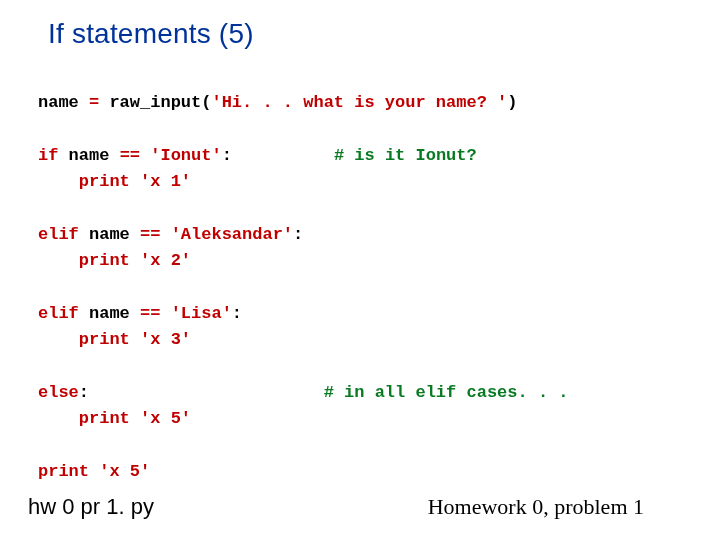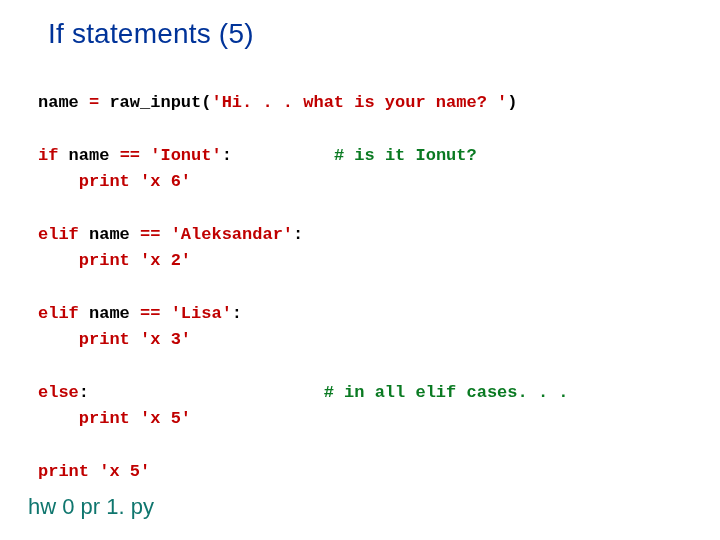--- a/index.html
+++ b/index.html
@@ -39,49 +39,50 @@
     white-space: pre;
   }
   .hl { color: #c00000; }
   .cm { color: #0a7a22; }
   .filename {
     position: absolute;
     bottom: 20px;
     left: 28px;
     font-family: Tahoma, Verdana, sans-serif;
     font-size: 22px;
-    color: #0f766e;
+    color: #000000;
   }
   .footer-right {
     position: absolute;
     bottom: 20px;
     right: 32px;
     font-family: "Times New Roman", Times, serif;
     font-size: 22px;
     color: #000000;
   }
 </style>
 </head>
 <body>
 
 <div class="slide">
 
   <div class="title">If statements (5)</div>
 
   <div class="code-block"><span>name </span><span class="hl">=</span><span> raw_input(</span><span class="hl">'Hi. . . what is your name? '</span><span>)</span>
 <span></span>
 <span class="hl">if</span><span> name </span><span class="hl">==</span><span> </span><span class="hl">'Ionut'</span><span>:          </span><span class="cm"># is it Ionut?</span>
-<span>    </span><span class="hl">print</span><span> </span><span class="hl">'x 6'</span>
+<span>    </span><span class="hl">print</span><span> </span><span class="hl">'x 1'</span>
 <span></span>
 <span class="hl">elif</span><span> name </span><span class="hl">==</span><span> </span><span class="hl">'Aleksandar'</span><span>:</span>
 <span>    </span><span class="hl">print</span><span> </span><span class="hl">'x 2'</span>
 <span></span>
 <span class="hl">elif</span><span> name </span><span class="hl">==</span><span> </span><span class="hl">'Lisa'</span><span>:</span>
 <span>    </span><span class="hl">print</span><span> </span><span class="hl">'x 3'</span>
 <span></span>
 <span class="hl">else</span><span>:                       </span><span class="cm"># in all elif cases. . .</span>
 <span>    </span><span class="hl">print</span><span> </span><span class="hl">'x 5'</span>
 <span></span>
 <span class="hl">print</span><span> </span><span class="hl">'x 5'</span></div>
 
   <div class="filename">hw 0 pr 1. py</div>
+  <div class="footer-right">Homework 0, problem 1</div>
 
 </div>
 
 </body></html>

